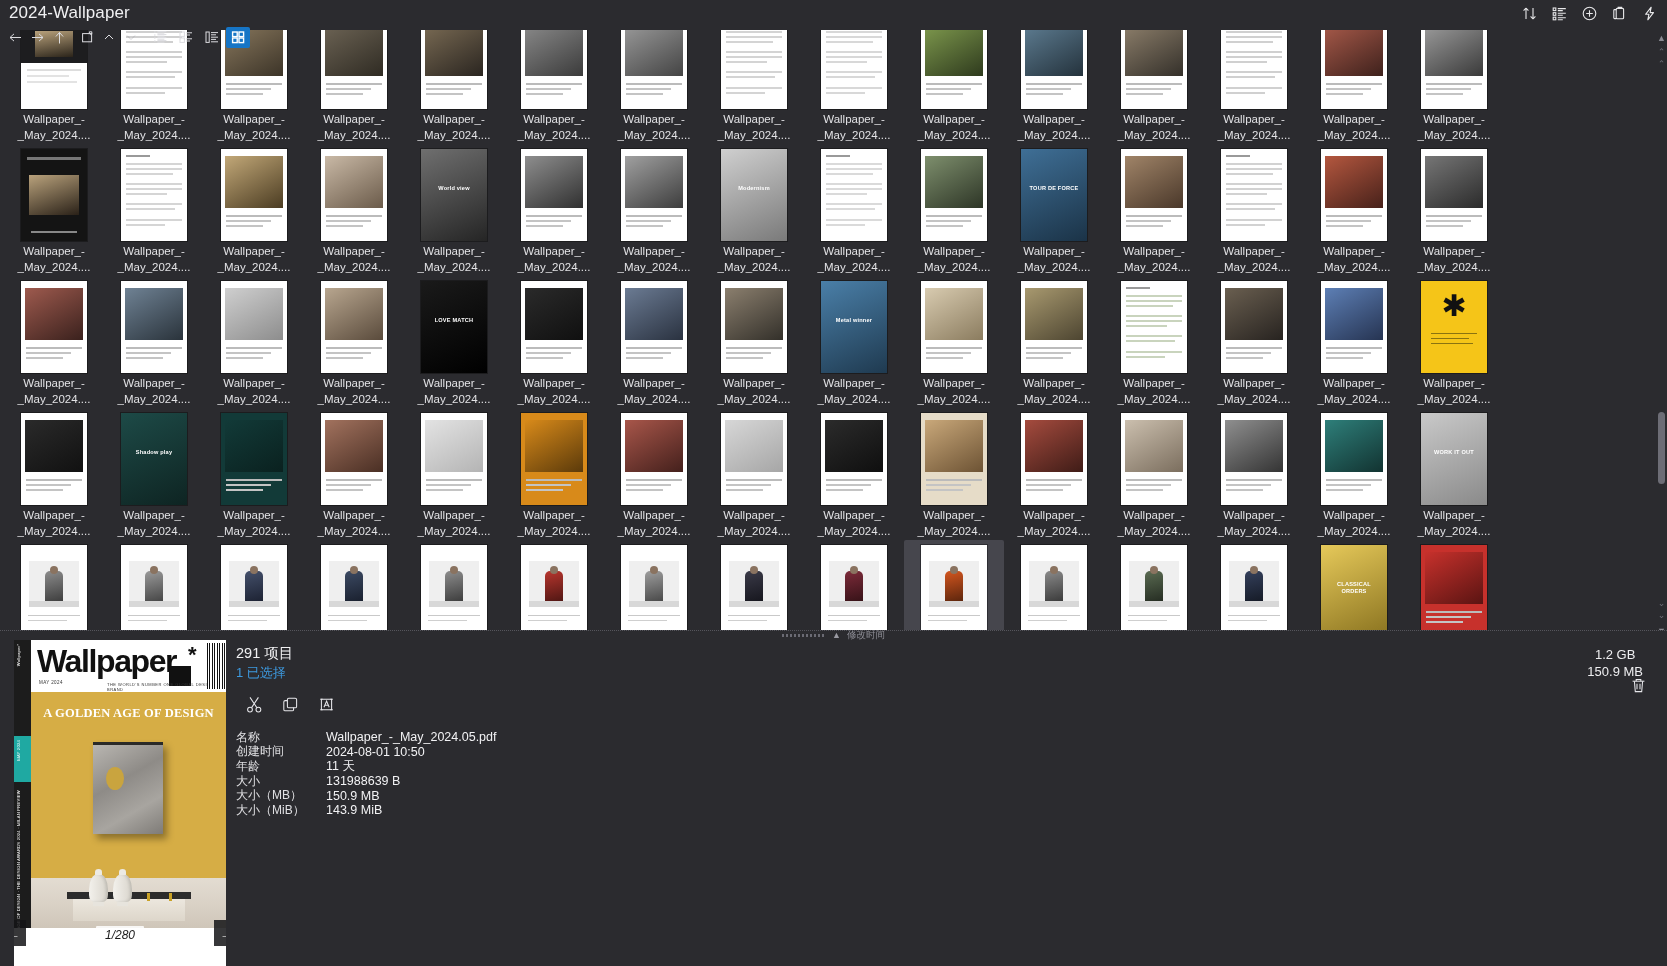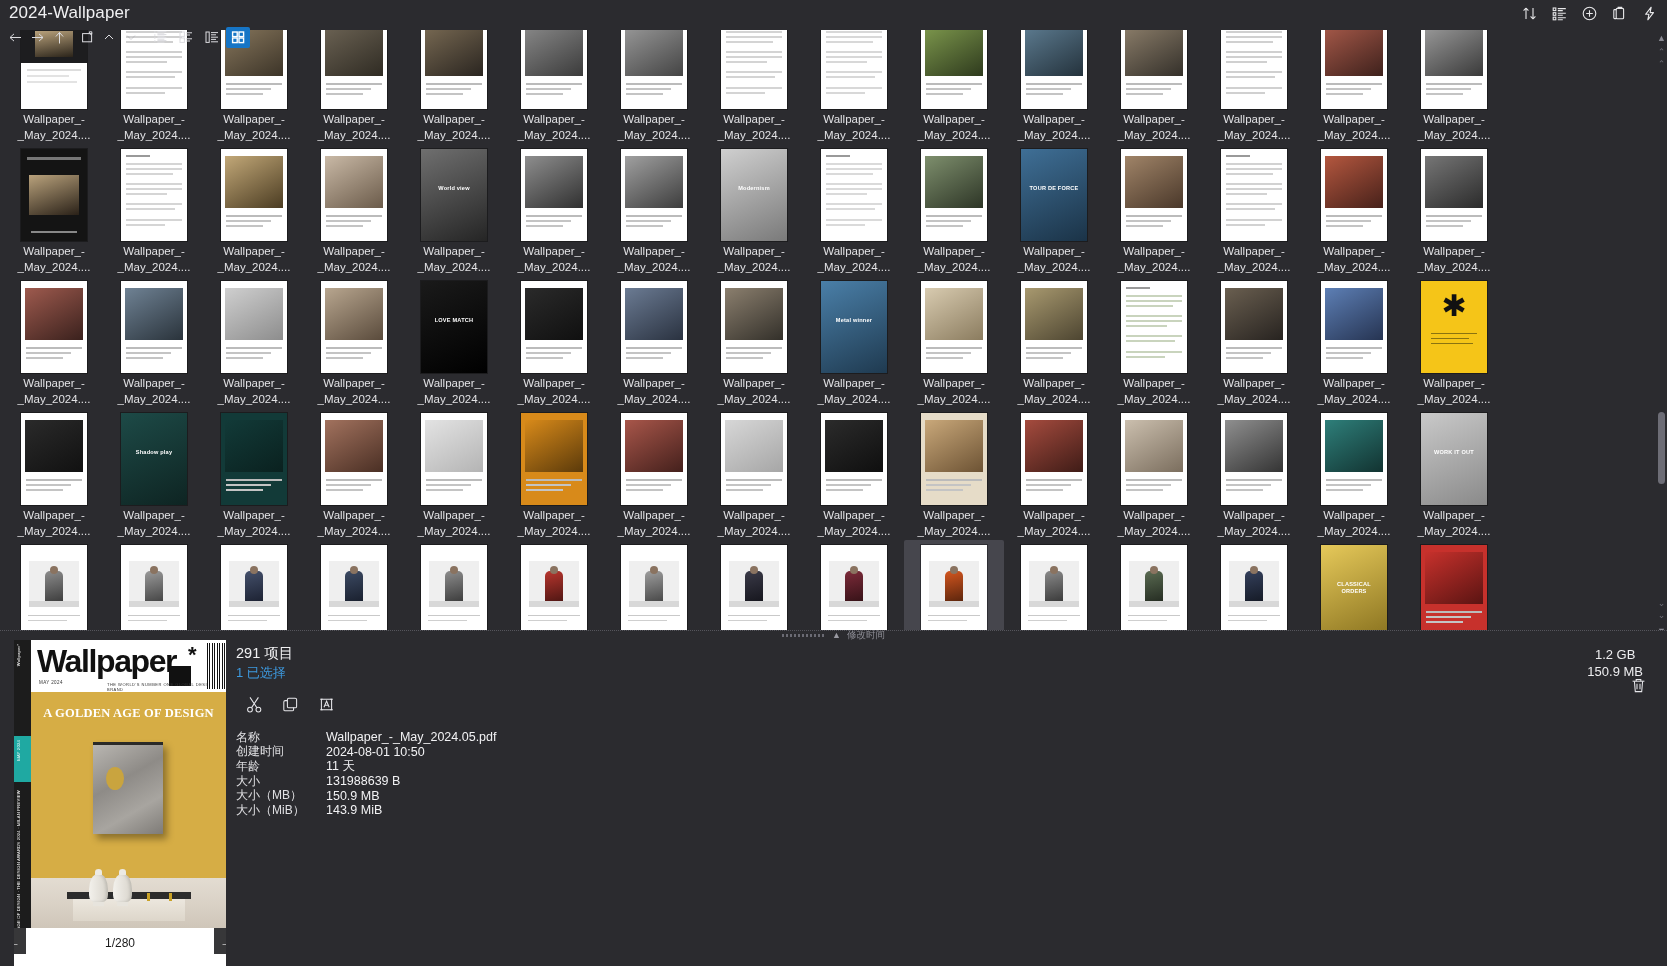--- a/index.html
+++ b/index.html
@@ -213,21 +213,21 @@
     background: #eceae4; border-radius: 50% 50% 10% 10%;
   }
   .urn::after {
     content:""; position:absolute; left: 4px; bottom: -4px; width: 11px; height: 4px;
     background: #e7e4dd;
   }
   .candle {
     position: absolute; width: 3px; height: 8px; background: #c9a227; top: -6px;
   }
   #page-nav {
-    position: absolute; left: 0; bottom: 8px; width: 212px; height: 38px;
+    position: absolute; left: 0; bottom: 16px; width: 212px; height: 38px; font-style: italic;
   }
   .pnav-btn {
     position: absolute; bottom: 4px; width: 26px; height: 26px;
     background: rgba(20,20,22,.85); color: #fff;
     display:flex; align-items:center; justify-content:center;
     font-size: 15px; cursor: pointer;
   }
   #pnav-prev { left: -14px; }
   #pnav-next { right: -14px; }
   #page-indicator {

